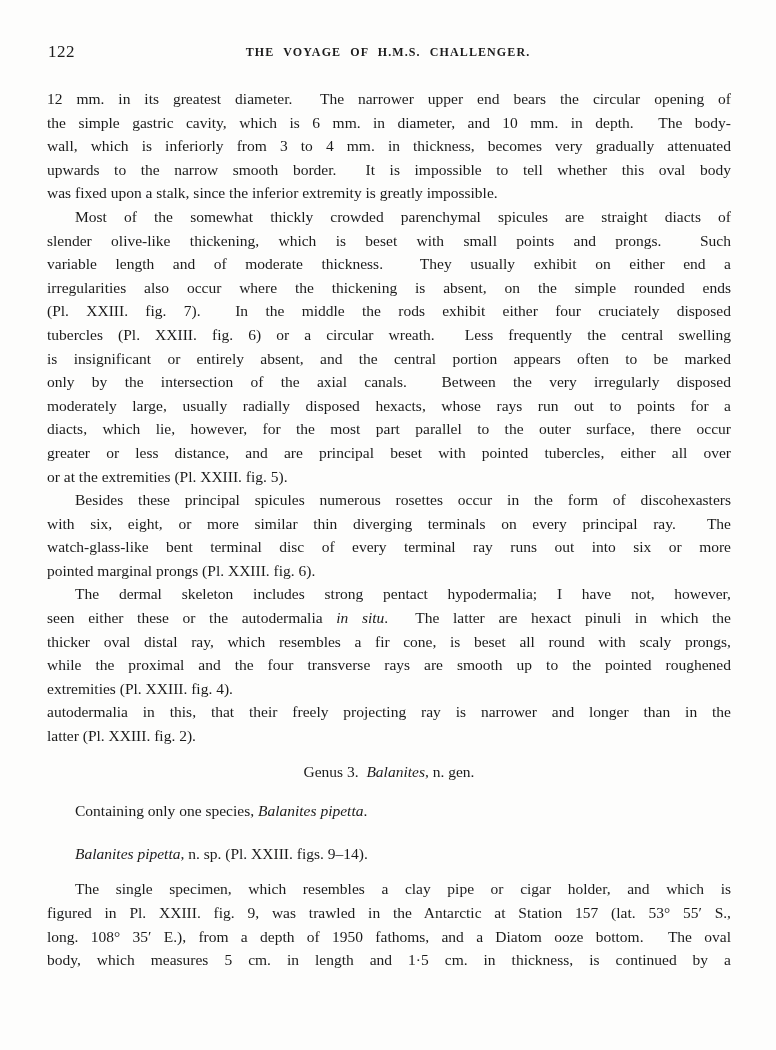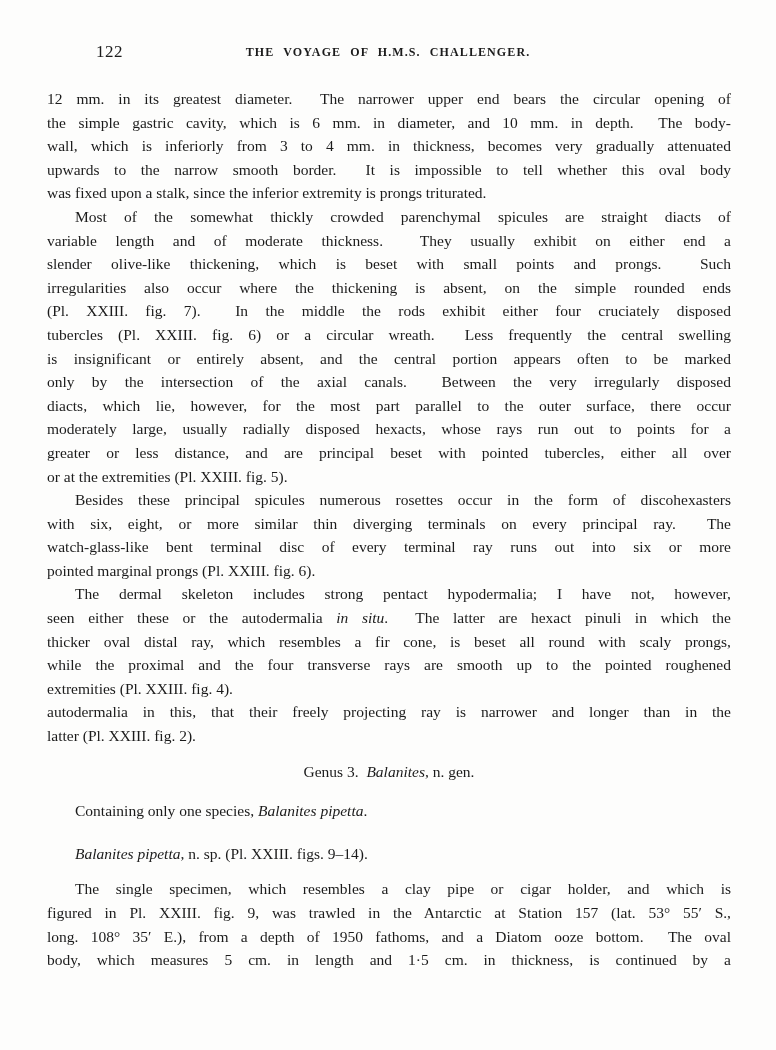--- a/index.html
+++ b/index.html
@@ -8,21 +8,21 @@
     background:#fdfdfc;
     font-family:"Liberation Serif","DejaVu Serif",serif;
     color:#1b1b1b;
     position:relative;
     overflow:hidden;
     -webkit-font-smoothing:antialiased;
   }
   .page{position:absolute;inset:0;}
   .page-number{
     position:absolute;left:48px;top:42px;
-    font-size:17px;letter-spacing:.5px;margin-left:48px;
+    font-size:17px;letter-spacing:.5px;
   }
   .running-title{
     position:absolute;left:0;right:0;top:45px;
     text-align:center;
     font-size:12px;font-weight:700;
     letter-spacing:1.1px;word-spacing:5px;
   }
   .text-column{
     position:absolute;left:47px;top:87px;width:684px;
     font-size:15.5px;
@@ -46,33 +46,33 @@
 
 <div class="page">
   <div class="page-number">122</div>
   <div class="running-title">THE VOYAGE OF H.M.S. CHALLENGER.</div>
   <div class="text-column">
       <div class="block">
         <div class="line just">12 mm. in its greatest diameter.&nbsp; The narrower upper end bears the circular opening of</div>
         <div class="line just">the simple gastric cavity, which is 6 mm. in diameter, and 10 mm. in depth.&nbsp; The body-</div>
         <div class="line just">wall, which is inferiorly from 3 to 4 mm. in thickness, becomes very gradually attenuated</div>
         <div class="line just">upwards to the narrow smooth border.&nbsp; It is impossible to tell whether this oval body</div>
-        <div class="line">was fixed upon a stalk, since the inferior extremity is prongs triturated.</div>
+        <div class="line">was fixed upon a stalk, since the inferior extremity is greatly impossible.</div>
       </div>
       <div class="block">
         <div class="line just indent">Most of the somewhat thickly crowded parenchymal spicules are straight diacts of</div>
+        <div class="line just">slender olive-like thickening, which is beset with small points and prongs.&nbsp; Such</div>
         <div class="line just">variable length and of moderate thickness.&nbsp; They usually exhibit on either end a</div>
-        <div class="line just">slender olive-like thickening, which is beset with small points and prongs.&nbsp; Such</div>
         <div class="line just">irregularities also occur where the thickening is absent, on the simple rounded ends</div>
         <div class="line just">(Pl. XXIII. fig. 7).&nbsp; In the middle the rods exhibit either four cruciately disposed</div>
         <div class="line just">tubercles (Pl. XXIII. fig. 6) or a circular wreath.&nbsp; Less frequently the central swelling</div>
         <div class="line just">is insignificant or entirely absent, and the central portion appears often to be marked</div>
         <div class="line just">only by the intersection of the axial canals.&nbsp; Between the very irregularly disposed</div>
+        <div class="line just">moderately large, usually radially disposed hexacts, whose rays run out to points for a</div>
         <div class="line just">diacts, which lie, however, for the most part parallel to the outer surface, there occur</div>
-        <div class="line just">moderately large, usually radially disposed hexacts, whose rays run out to points for a</div>
         <div class="line just">greater or less distance, and are principal beset with pointed tubercles, either all over</div>
         <div class="line">or at the extremities (Pl. XXIII. fig. 5).</div>
       </div>
       <div class="block">
         <div class="line just indent">Besides these principal spicules numerous rosettes occur in the form of discohexasters</div>
         <div class="line just">with six, eight, or more similar thin diverging terminals on every principal ray.&nbsp; The</div>
         <div class="line just">watch-glass-like bent terminal disc of every terminal ray runs out into six or more</div>
         <div class="line">pointed marginal prongs (Pl. XXIII. fig. 6).</div>
       </div>
       <div class="block">

